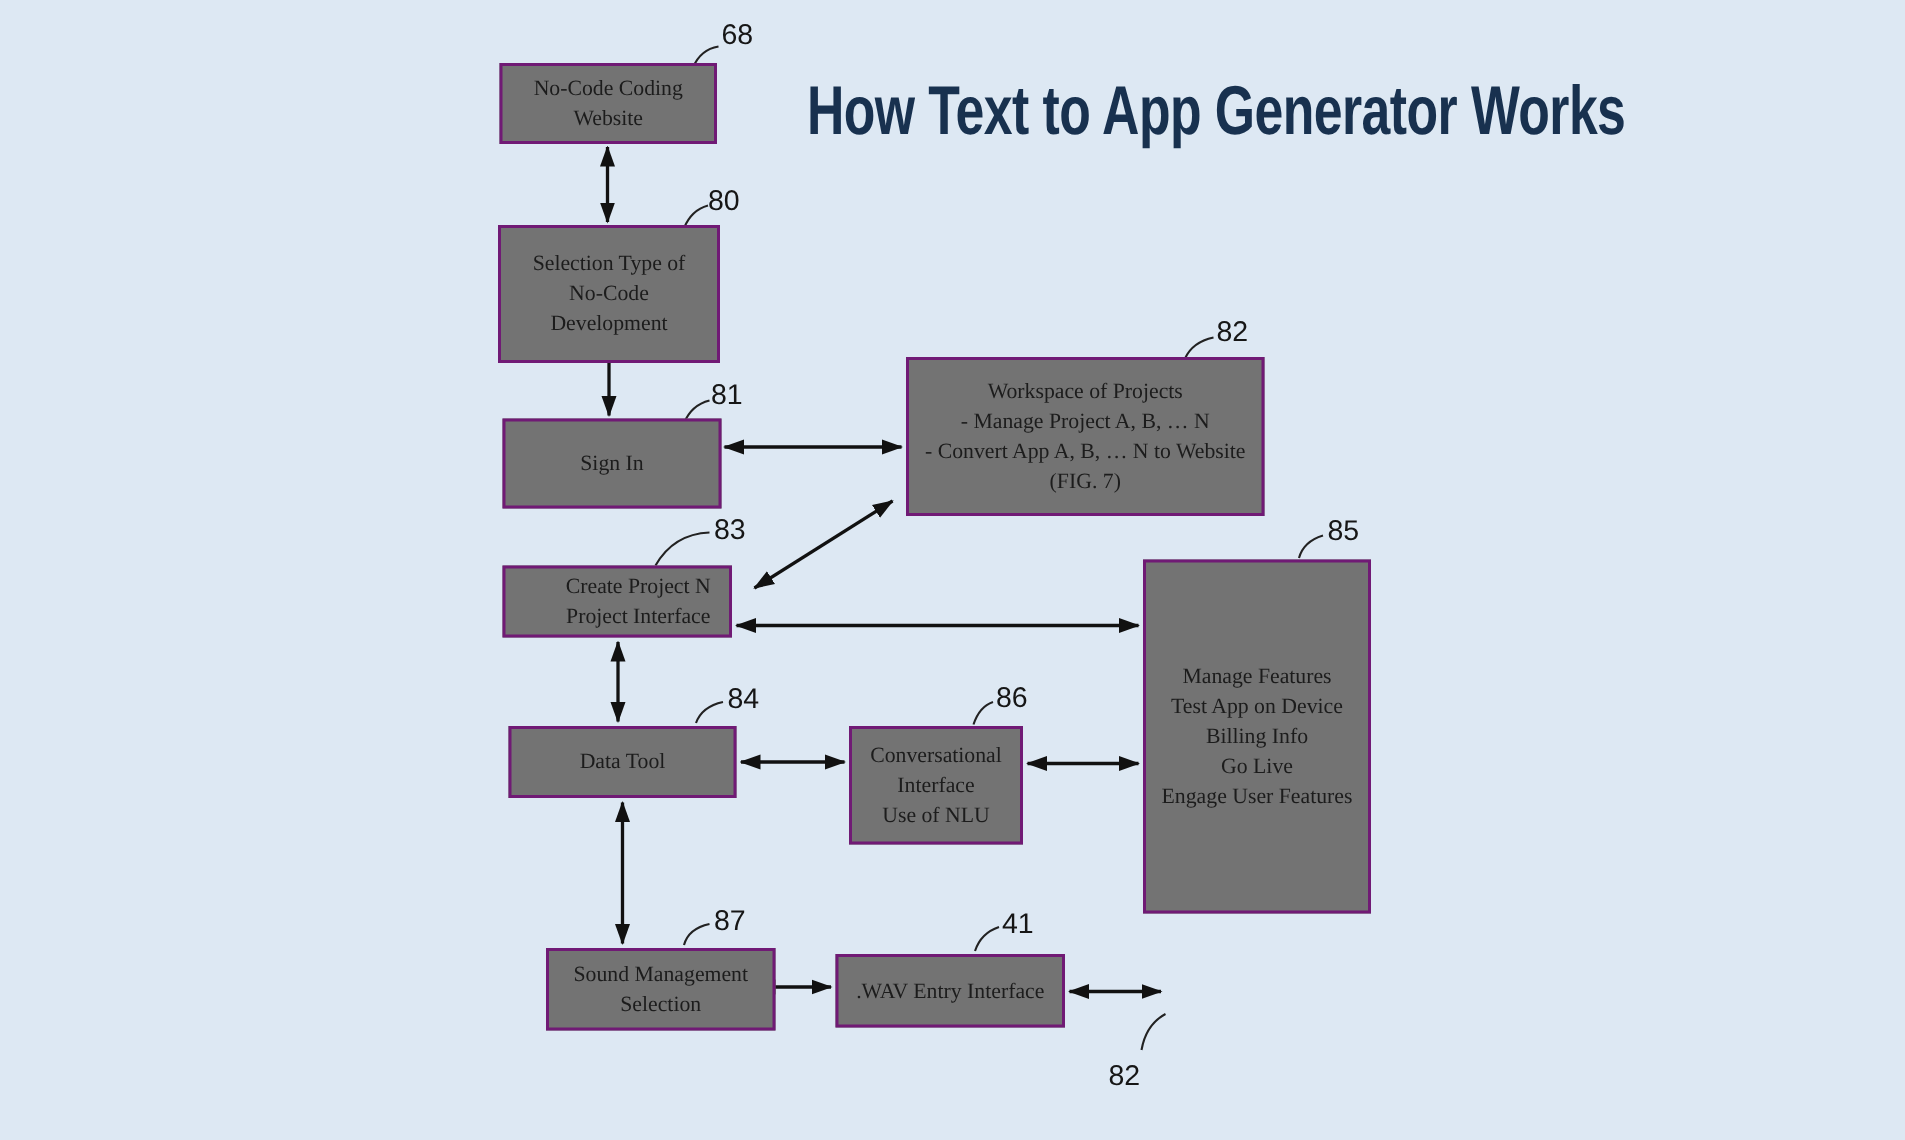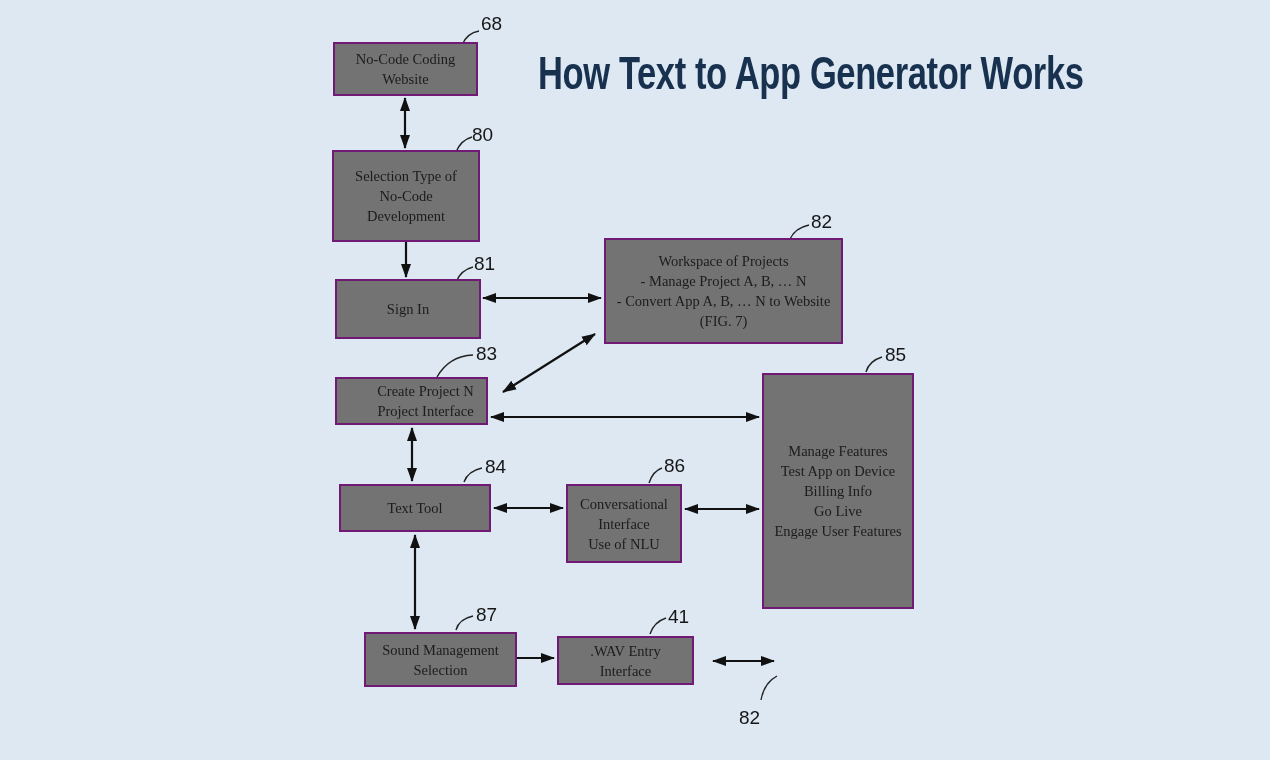--- a/index.html
+++ b/index.html
@@ -81,32 +81,32 @@
   <div class="node" style="left:332px;top:150px;width:148px;height:92px;">Selection Type of
 No-Code
 Development</div>
   <div class="node" style="left:335px;top:279px;width:146px;height:60px;">Sign In</div>
   <div class="node" style="left:604px;top:238px;width:239px;height:106px;">Workspace of Projects
 - Manage Project A, B, … N
 - Convert App A, B, … N to Website
 (FIG. 7)</div>
   <div class="node" style="left:335px;top:377px;width:153px;height:48px;padding-left:32px;">Create Project N
 Project Interface</div>
-  <div class="node" style="left:339px;top:484px;width:152px;height:48px;">Text Tool</div>
+  <div class="node" style="left:339px;top:484px;width:152px;height:48px;">Data Tool</div>
   <div class="node" style="left:762px;top:373px;width:152px;height:236px;">Manage Features
 Test App on Device
 Billing Info
 Go Live
 Engage User Features</div>
   <div class="node" style="left:566px;top:484px;width:116px;height:79px;">Conversational
 Interface
 Use of NLU</div>
   <div class="node" style="left:364px;top:632px;width:153px;height:55px;">Sound Management
 Selection</div>
-  <div class="node" style="left:557px;top:636px;width:137px;height:49px;">.WAV Entry Interface</div>
+  <div class="node" style="left:557px;top:636px;width:153px;height:49px;">.WAV Entry Interface</div>
 
   <span class="ref" style="left:481px;top:13px;">68</span>
   <span class="ref" style="left:472px;top:124px;">80</span>
   <span class="ref" style="left:474px;top:253px;">81</span>
   <span class="ref" style="left:811px;top:211px;">82</span>
   <span class="ref" style="left:476px;top:343px;">83</span>
   <span class="ref" style="left:485px;top:456px;">84</span>
   <span class="ref" style="left:885px;top:344px;">85</span>
   <span class="ref" style="left:664px;top:455px;">86</span>
   <span class="ref" style="left:476px;top:604px;">87</span>

